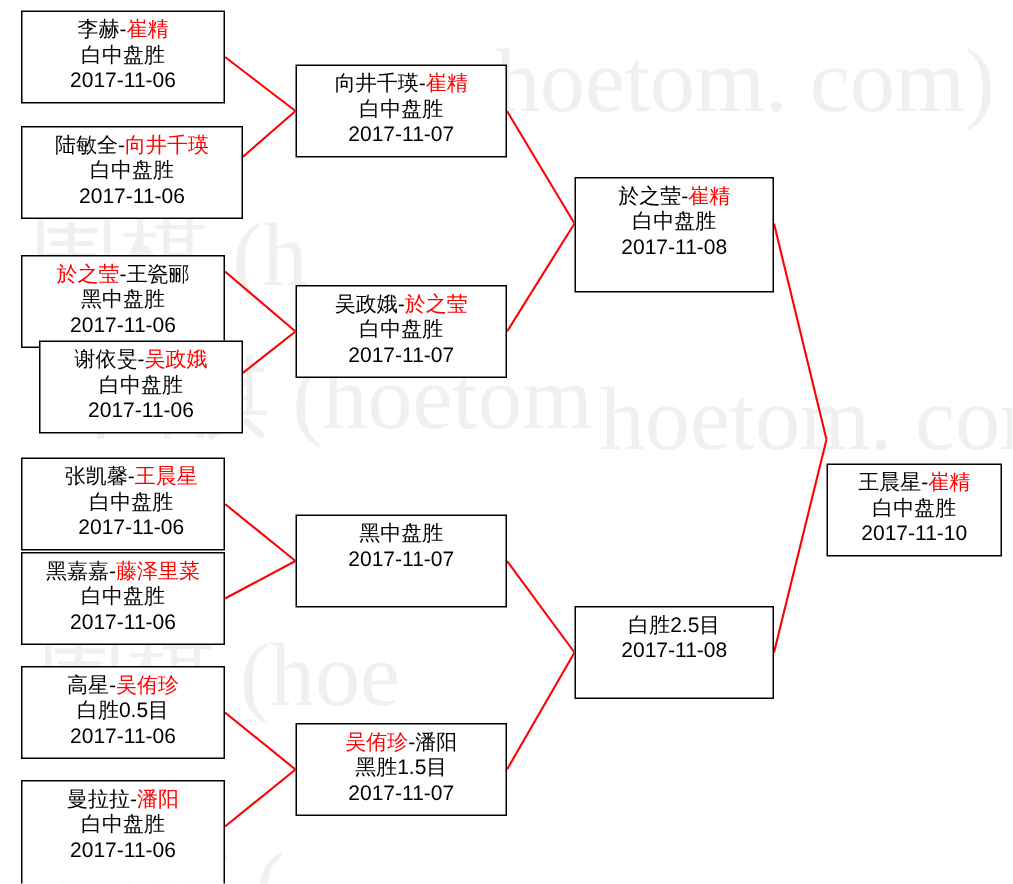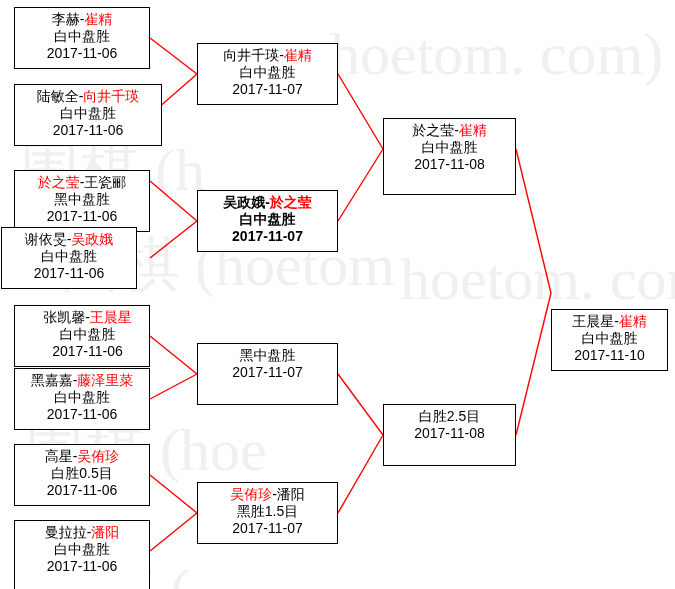--- a/index.html
+++ b/index.html
@@ -122,21 +122,21 @@
   </div>
 
   <div class="match" style="left:14px; top:150px; width:136px; height:62px;margin-top:20px;">
     <div class="players">
       <span class="p-red">於之莹</span><span class="sep">-</span><span class="p-black">王瓷郦</span>
     </div>
     <div class="result">黑中盘胜</div>
     <div class="date">2017-11-06</div>
   </div>
 
-  <div class="match" style="left:1px; top:227px; width:136px; height:62px;">
+  <div class="match" style="left:26px; top:227px; width:136px; height:62px;">
     <div class="players">
       <span class="p-black">谢依旻</span><span class="sep">-</span><span class="p-red">吴政娥</span>
     </div>
     <div class="result">白中盘胜</div>
     <div class="date">2017-11-06</div>
   </div>
 
   <div class="match" style="left:14px; top:305px; width:136px; height:62px;padding-left:11px;">
     <div class="players">
       <span class="p-black">张凯馨</span><span class="sep">-</span><span class="p-red">王晨星</span>
@@ -170,21 +170,21 @@
   </div>
 
   <div class="match" style="left:197px; top:43px; width:141px; height:62px;">
     <div class="players">
       <span class="p-black">向井千瑛</span><span class="sep">-</span><span class="p-red">崔精</span>
     </div>
     <div class="result">白中盘胜</div>
     <div class="date">2017-11-07</div>
   </div>
 
-  <div class="match" style="left:197px; top:190px; width:141px; height:62px;font-weight:bold;">
+  <div class="match" style="left:197px; top:190px; width:141px; height:62px;">
     <div class="players">
       <span class="p-black">吴政娥</span><span class="sep">-</span><span class="p-red">於之莹</span>
     </div>
     <div class="result">白中盘胜</div>
     <div class="date">2017-11-07</div>
   </div>
 
   <div class="match" style="left:197px; top:343px; width:141px; height:62px;">
     <div class="result">黑中盘胜</div>
     <div class="date">2017-11-07</div>

